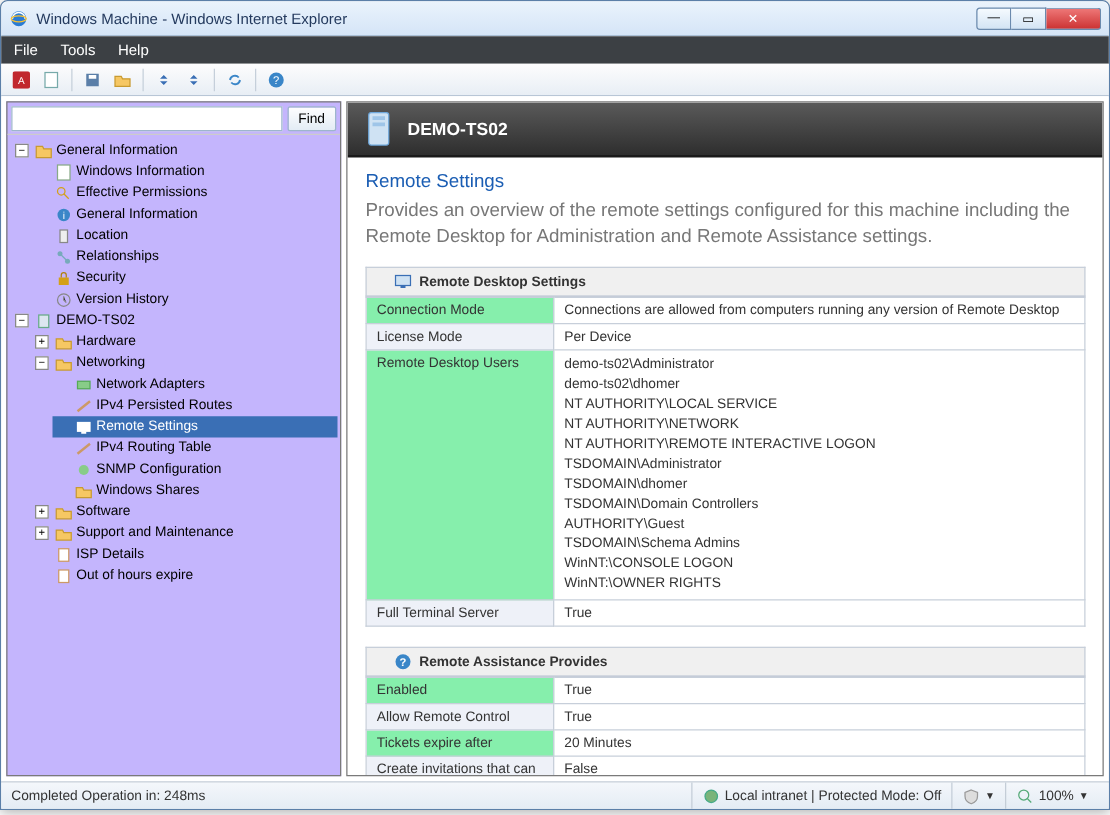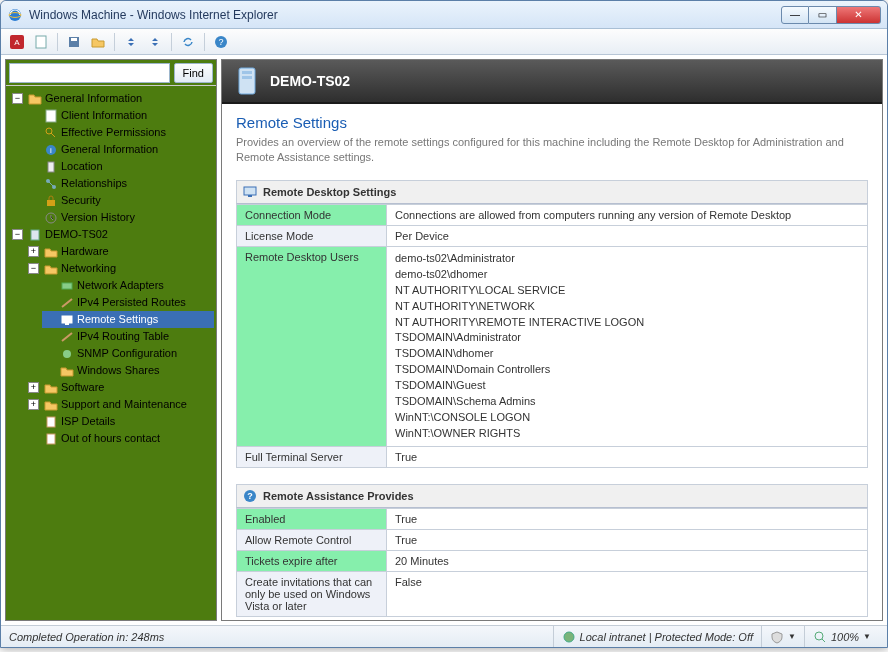--- a/index.html
+++ b/index.html
@@ -17,49 +17,49 @@
 .win-btn.close { width: 44px; background: linear-gradient(#e77,#c33); color:#fff; border-radius: 0 3px 3px 0; border-left:none;}
 
 .menubar { height: 22px; background: #3c4044; display:flex; align-items:center; padding: 0 10px; gap: 18px; color:#fff; font-size:12px; }
 .menubar span { cursor: default; }
 
 .toolbar { height: 26px; background: linear-gradient(#fdfdfd,#e8eef5); border-bottom:1px solid #b8c6d6; display:flex; align-items:center; padding: 0 6px; gap:4px; }
 .tbtn { width:20px; height:20px; border:1px solid transparent; display:flex;align-items:center;justify-content:center; border-radius:2px; cursor:pointer;}
 .sep { width:1px; height:18px; background:#c5cfda; margin:0 2px;}
 
 .content-row { flex:1; display:flex; padding:4px; gap:4px; min-height:0; background:#fff;}
-.left-pane { width:212px; display:flex; flex-direction:column; border:1px solid #7a7a7a; background:#4d7c0f;justify-content:center;}
+.left-pane { width:268px; display:flex; flex-direction:column; border:1px solid #7a7a7a; background:#c4b5fd;justify-content:center;}
 .find-row { height:26px; display:flex; align-items:center; padding:3px; gap:4px; border-bottom:1px solid #ccc;}
 .find-input { flex:1; height:20px; border:1px solid #9db6cc; padding:0 4px; font-size:11px;}
 .find-btn { height:20px; padding:0 8px; border:1px solid #9db6cc; background:linear-gradient(#fdfdfe,#e3ecf5); border-radius:2px; font-size:11px; cursor:pointer;}
 
 .tree { flex:1; overflow:auto; padding:4px 2px; }
 .tree ul { list-style:none; padding-left:16px; }
 .tree > ul { padding-left:2px;}
 .tree li { line-height:17px; white-space:nowrap; position:relative;}
 .node { display:flex; align-items:center; gap:3px; cursor:default; padding:0 2px;}
 .node.selected { background:#3a6fb5; color:#fff;}
 .toggle { width:11px; height:11px; border:1px solid #888; background:#fff; display:inline-flex; align-items:center; justify-content:center; font-size:9px; line-height:1; margin-right:2px; cursor:pointer;}
 .toggle.blank { border:none; background:transparent;}
 .ticon { width:14px; height:14px; display:inline-block;}
 
 .right-pane { flex:1; border:1px solid #7a7a7a; background:#fff; display:flex; flex-direction:column; overflow:hidden;}
 .panel-header { height:44px; background:linear-gradient(#5a5a5a,#2e2e2e); color:#fff; display:flex; align-items:center; padding:0 12px; gap:10px; font-size:14px; font-weight:bold; border-bottom:2px solid #1a1a1a;}
 .panel-body { flex:1; overflow:auto; padding:10px 14px; color:#333;}
 .sec-title { color:#1a5db3; font-size:15px; font-weight:normal; margin-bottom:4px;}
-.sec-desc { color:#777; font-size:11px; margin-bottom:14px; line-height:1.4;}
-
-.tbl-title { background:#f0f0f0; border:1px solid #c7cfda; border-bottom:1px solid #b6bfd0; padding:4px 6px; font-weight:bold; display:flex; align-items:center; gap:6px;}
+.sec-desc { color:#777; font-size:15px; margin-bottom:14px; line-height:1.4;}
+
+.tbl-title { background:#f0f0f0; border:1px solid #c7cfda; border-bottom:1px solid #b6bfd0; padding:4px 22px; font-weight:bold; display:flex; align-items:center; gap:6px;}
 table.info { width:100%; border-collapse:collapse; border:1px solid #c7cfda; border-top:none; margin-bottom:16px;}
 table.info td { border:1px solid #c7cfda; padding:4px 8px; vertical-align:top; font-size:11px; color:#333;}
 table.info td:first-child { width:150px; background:#86efac;}
 table.info tr:nth-child(even) td:first-child { background:#eef1f8;}
 .ulist { line-height:1.45;}
 
-.statusbar { height:22px; border-top:1px solid #c4cdd7; background:linear-gradient(#f4f7fb,#e4ecf4); display:flex; align-items:center; padding:0 8px; font-size:11px; color:#333;font-style:italic;}
+.statusbar { height:22px; border-top:1px solid #c4cdd7; background:linear-gradient(#f4f7fb,#e4ecf4); display:flex; align-items:center; padding:0 8px; font-size:11px; color:#333;}
 .statusbar .grow { flex:1;}
 .statusbar .seg { display:flex; align-items:center; gap:4px; padding:0 8px; border-left:1px solid #c4cdd7; height:100%;}
 .statusbar .seg:first-of-type { border-left:none;}
 
 svg { display:block;}
 </style>
 </head>
 <body>
 
 <div class="window">
@@ -71,20 +71,25 @@
         <ellipse cx="8" cy="8" rx="6" ry="2.4" fill="none" stroke="#f8c030" stroke-width="1"></ellipse>
       </svg>
     <span class="title">Windows Machine - Windows Internet Explorer</span>
     <div class="win-buttons">
       <div class="win-btn min">—</div>
       <div class="win-btn max">▭</div>
       <div class="win-btn close">✕</div>
     </div>
   </div>
 
+  <div class="menubar">
+    <span>File</span>
+    <span>Tools</span>
+    <span>Help</span>
+  </div>
 
   <div class="toolbar">
     <div class="tbtn">
         <svg width="14" height="14">
           <rect width="14" height="14" rx="2" fill="#c1272d"></rect>
           <text x="7" y="10" text-anchor="middle" fill="#fff" font-size="8">A</text>
         </svg>
       </div>
     <div class="tbtn">
         <svg width="14" height="14">
@@ -146,21 +151,21 @@
                 </svg>
               <span>General Information</span>
             </span>
             <ul>
               <li>
                   <span class="node">
                     <span class="toggle blank"></span>
                     <svg class="ticon" viewBox="0 0 14 14">
                       <rect x="2" y="1" width="10" height="12" fill="#fff" stroke="#8a8"></rect>
                     </svg>
-                    <span>Client Information</span>
+                    <span>Windows Information</span>
                   </span>
                 </li>
               <li>
                   <span class="node">
                     <span class="toggle blank"></span>
                     <svg class="ticon" viewBox="0 0 14 14">
                       <circle cx="5" cy="5" r="3" fill="none" stroke="#d4a017"></circle>
                       <path d="M7 7l4 4" stroke="#d4a017"></path>
                     </svg>
                     <span>Effective Permissions</span>
@@ -328,21 +333,21 @@
                     </svg>
                     <span>ISP Details</span>
                   </span>
                 </li>
               <li>
                   <span class="node">
                     <span class="toggle blank"></span>
                     <svg class="ticon" viewBox="0 0 14 14">
                       <rect x="3" y="2" width="8" height="10" fill="#fff" stroke="#c96"></rect>
                     </svg>
-                    <span>Out of hours contact</span>
+                    <span>Out of hours expire</span>
                   </span>
                 </li>
             </ul>
           </li>
         </ul>
       </div>
     </div>
 
     <div class="right-pane">
       <div class="panel-header">
@@ -379,21 +384,21 @@
                 <td>
                   <div class="ulist" id="rd-users">
                     <div>demo-ts02\Administrator</div>
                     <div>demo-ts02\dhomer</div>
                     <div>NT AUTHORITY\LOCAL SERVICE</div>
                     <div>NT AUTHORITY\NETWORK</div>
                     <div>NT AUTHORITY\REMOTE INTERACTIVE LOGON</div>
                     <div>TSDOMAIN\Administrator</div>
                     <div>TSDOMAIN\dhomer</div>
                     <div>TSDOMAIN\Domain Controllers</div>
-                    <div>TSDOMAIN\Guest</div>
+                    <div>AUTHORITY\Guest</div>
                     <div>TSDOMAIN\Schema Admins</div>
                     <div>WinNT:\CONSOLE LOGON</div>
                     <div>WinNT:\OWNER RIGHTS</div>
                   </div>
                 </td>
               </tr>
           <tr>
                 <td>Full Terminal Server</td>
                 <td>True</td>
               </tr>

